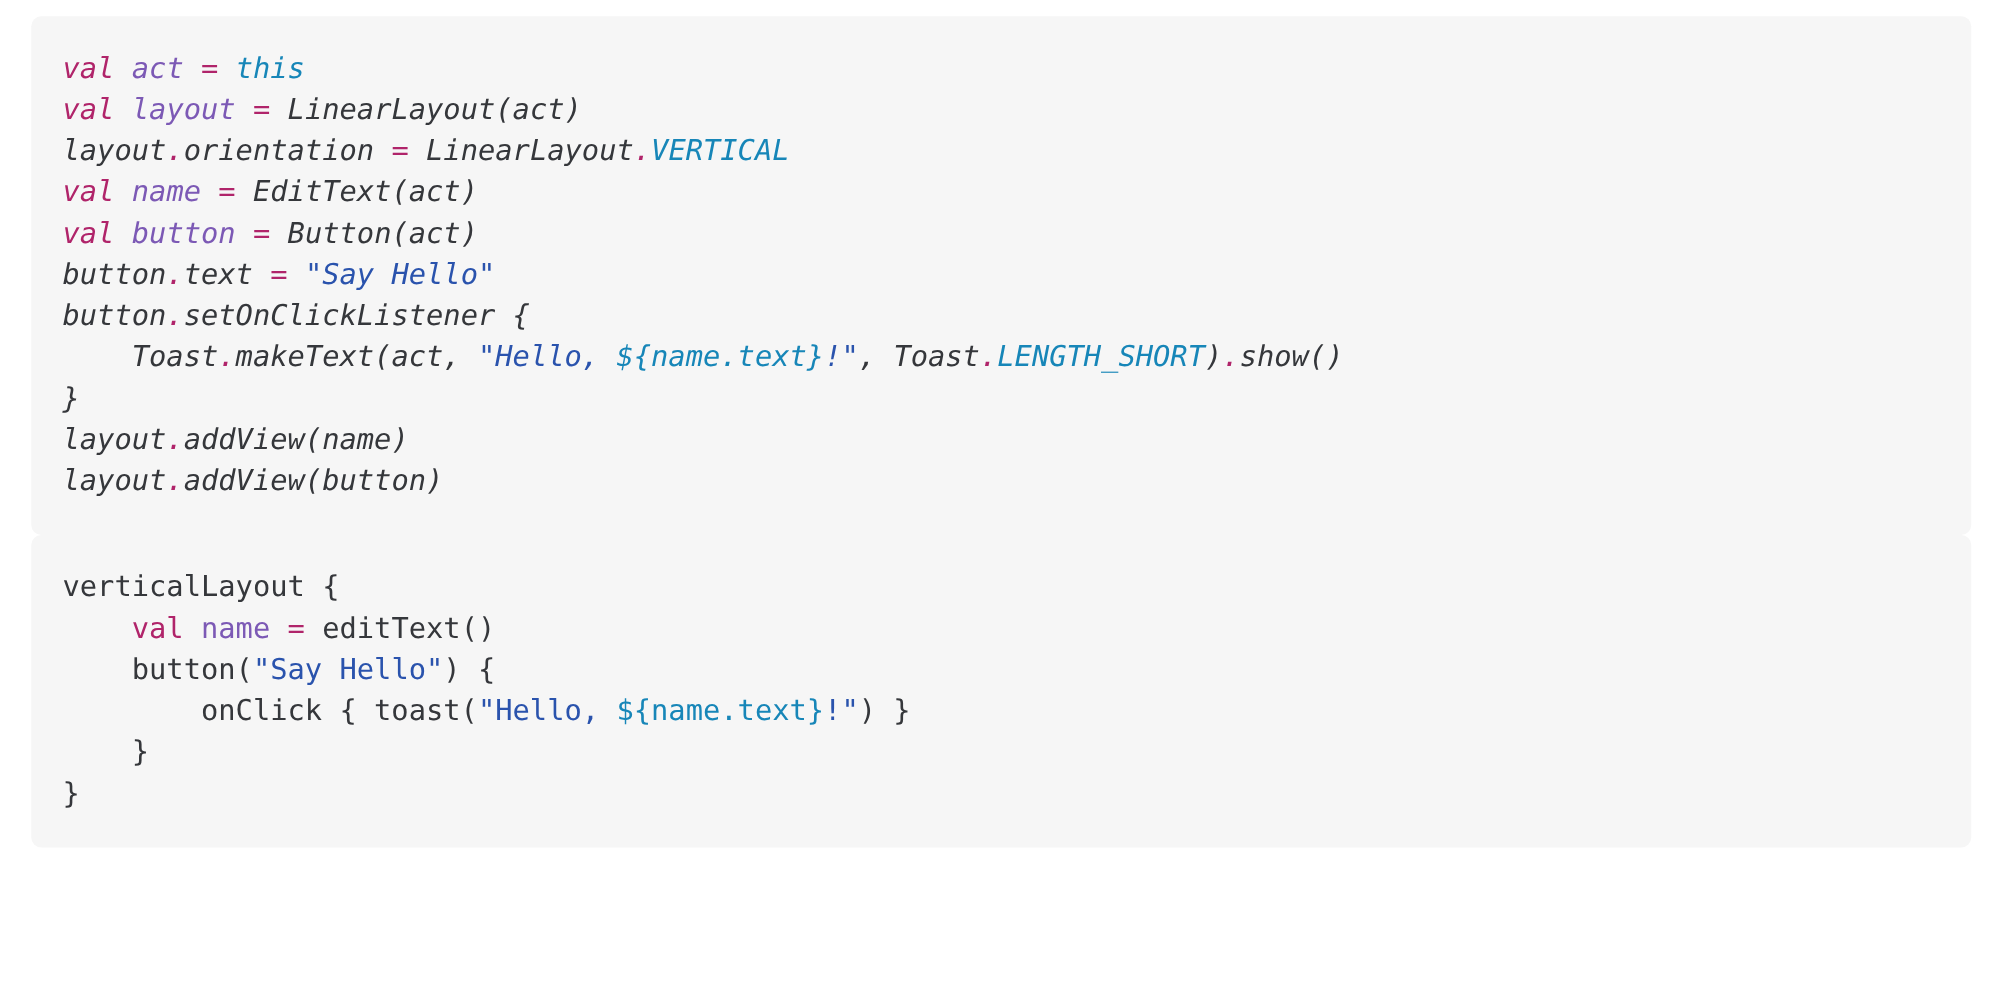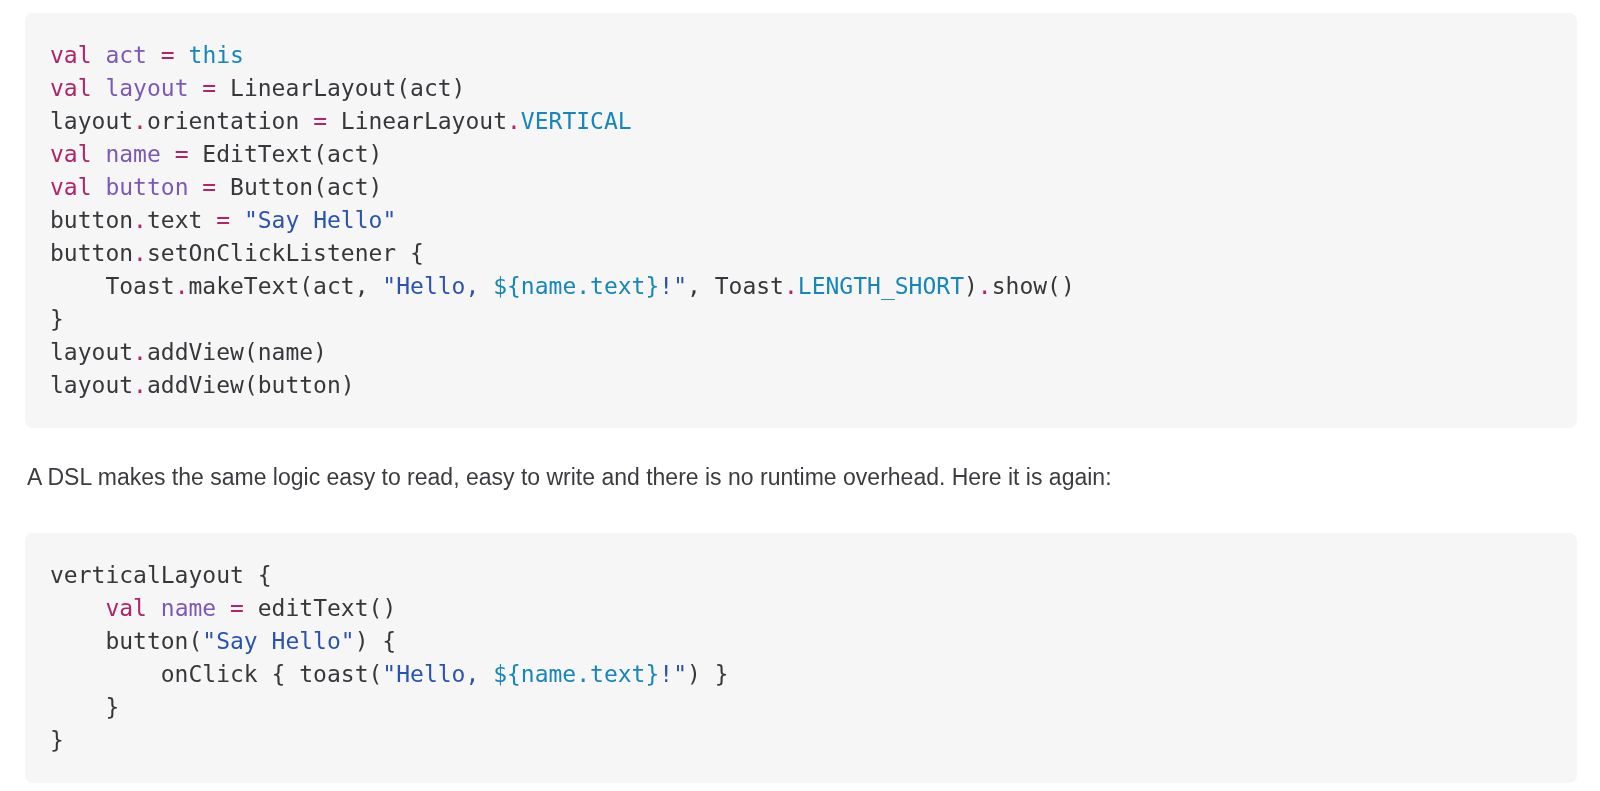--- a/index.html
+++ b/index.html
@@ -21,21 +21,21 @@
     padding: 26px 25px;
     background: var(--code_background, #f6f6f6);
     border-radius: 8px;
     font-family: "DejaVu Sans Mono", "Liberation Mono", monospace;
     font-size: 23px;
     line-height: 33px;
     color: var(--code_default, #35373b);
     white-space: pre;
     overflow: hidden;
   }
-  .code-block.first { margin-top: 13px; }
+  .code-block.first { margin-top: 13px; font-style: italic; }
   .code-line { white-space: pre; }
   .tok-d { color: var(--code_default, #35373b); }
   .tok-k { color: var(--keyword, #b0246a); }
   .tok-o { color: var(--operator, #b0246a); }
   .tok-v { color: var(--variable, #7c59b5); }
   .tok-b { color: var(--builtin, #1786b8); }
   .tok-s { color: var(--string, #2a53ad); }
   .paragraph {
     margin: 33px 24px 39px 27px;
     font-family: "Liberation Sans", sans-serif;
@@ -44,17 +44,16 @@
     color: var(--body_text, #3b3c40);
   }
 </style>
 </head>
 <body style="background: rgb(255, 255, 255);">
 
 <div class="page">
 
   <pre class="code-block first"><div class="code-line"><span class="tok tok-k">val</span><span class="tok tok-d"> </span><span class="tok tok-v">act</span><span class="tok tok-d"> </span><span class="tok tok-o">=</span><span class="tok tok-d"> </span><span class="tok tok-b">this</span></div><div class="code-line"><span class="tok tok-k">val</span><span class="tok tok-d"> </span><span class="tok tok-v">layout</span><span class="tok tok-d"> </span><span class="tok tok-o">=</span><span class="tok tok-d"> LinearLayout(act)</span></div><div class="code-line"><span class="tok tok-d">layout</span><span class="tok tok-o">.</span><span class="tok tok-d">orientation </span><span class="tok tok-o">=</span><span class="tok tok-d"> LinearLayout</span><span class="tok tok-o">.</span><span class="tok tok-b">VERTICAL</span></div><div class="code-line"><span class="tok tok-k">val</span><span class="tok tok-d"> </span><span class="tok tok-v">name</span><span class="tok tok-d"> </span><span class="tok tok-o">=</span><span class="tok tok-d"> EditText(act)</span></div><div class="code-line"><span class="tok tok-k">val</span><span class="tok tok-d"> </span><span class="tok tok-v">button</span><span class="tok tok-d"> </span><span class="tok tok-o">=</span><span class="tok tok-d"> Button(act)</span></div><div class="code-line"><span class="tok tok-d">button</span><span class="tok tok-o">.</span><span class="tok tok-d">text </span><span class="tok tok-o">=</span><span class="tok tok-d"> </span><span class="tok tok-s">"Say Hello"</span></div><div class="code-line"><span class="tok tok-d">button</span><span class="tok tok-o">.</span><span class="tok tok-d">setOnClickListener {</span></div><div class="code-line"><span class="tok tok-d">    Toast</span><span class="tok tok-o">.</span><span class="tok tok-d">makeText(act, </span><span class="tok tok-s">"Hello, </span><span class="tok tok-b">${name.text}</span><span class="tok tok-s">!"</span><span class="tok tok-d">, Toast</span><span class="tok tok-o">.</span><span class="tok tok-b">LENGTH_SHORT</span><span class="tok tok-d">)</span><span class="tok tok-o">.</span><span class="tok tok-d">show()</span></div><div class="code-line"><span class="tok tok-d">}</span></div><div class="code-line"><span class="tok tok-d">layout</span><span class="tok tok-o">.</span><span class="tok tok-d">addView(name)</span></div><div class="code-line"><span class="tok tok-d">layout</span><span class="tok tok-o">.</span><span class="tok tok-d">addView(button)</span></div></pre>
 
-  <p class="paragraph">A DSL makes the same logic easy to read, easy to write and there is no runtime overhead. Here it is again:</p>
 
   <pre class="code-block"><div class="code-line"><span class="tok tok-d">verticalLayout {</span></div><div class="code-line"><span class="tok tok-d">    </span><span class="tok tok-k">val</span><span class="tok tok-d"> </span><span class="tok tok-v">name</span><span class="tok tok-d"> </span><span class="tok tok-o">=</span><span class="tok tok-d"> editText()</span></div><div class="code-line"><span class="tok tok-d">    button(</span><span class="tok tok-s">"Say Hello"</span><span class="tok tok-d">) {</span></div><div class="code-line"><span class="tok tok-d">        onClick { toast(</span><span class="tok tok-s">"Hello, </span><span class="tok tok-b">${name.text}</span><span class="tok tok-s">!"</span><span class="tok tok-d">) }</span></div><div class="code-line"><span class="tok tok-d">    }</span></div><div class="code-line"><span class="tok tok-d">}</span></div></pre>
 
 </div>
 
 </body></html>

